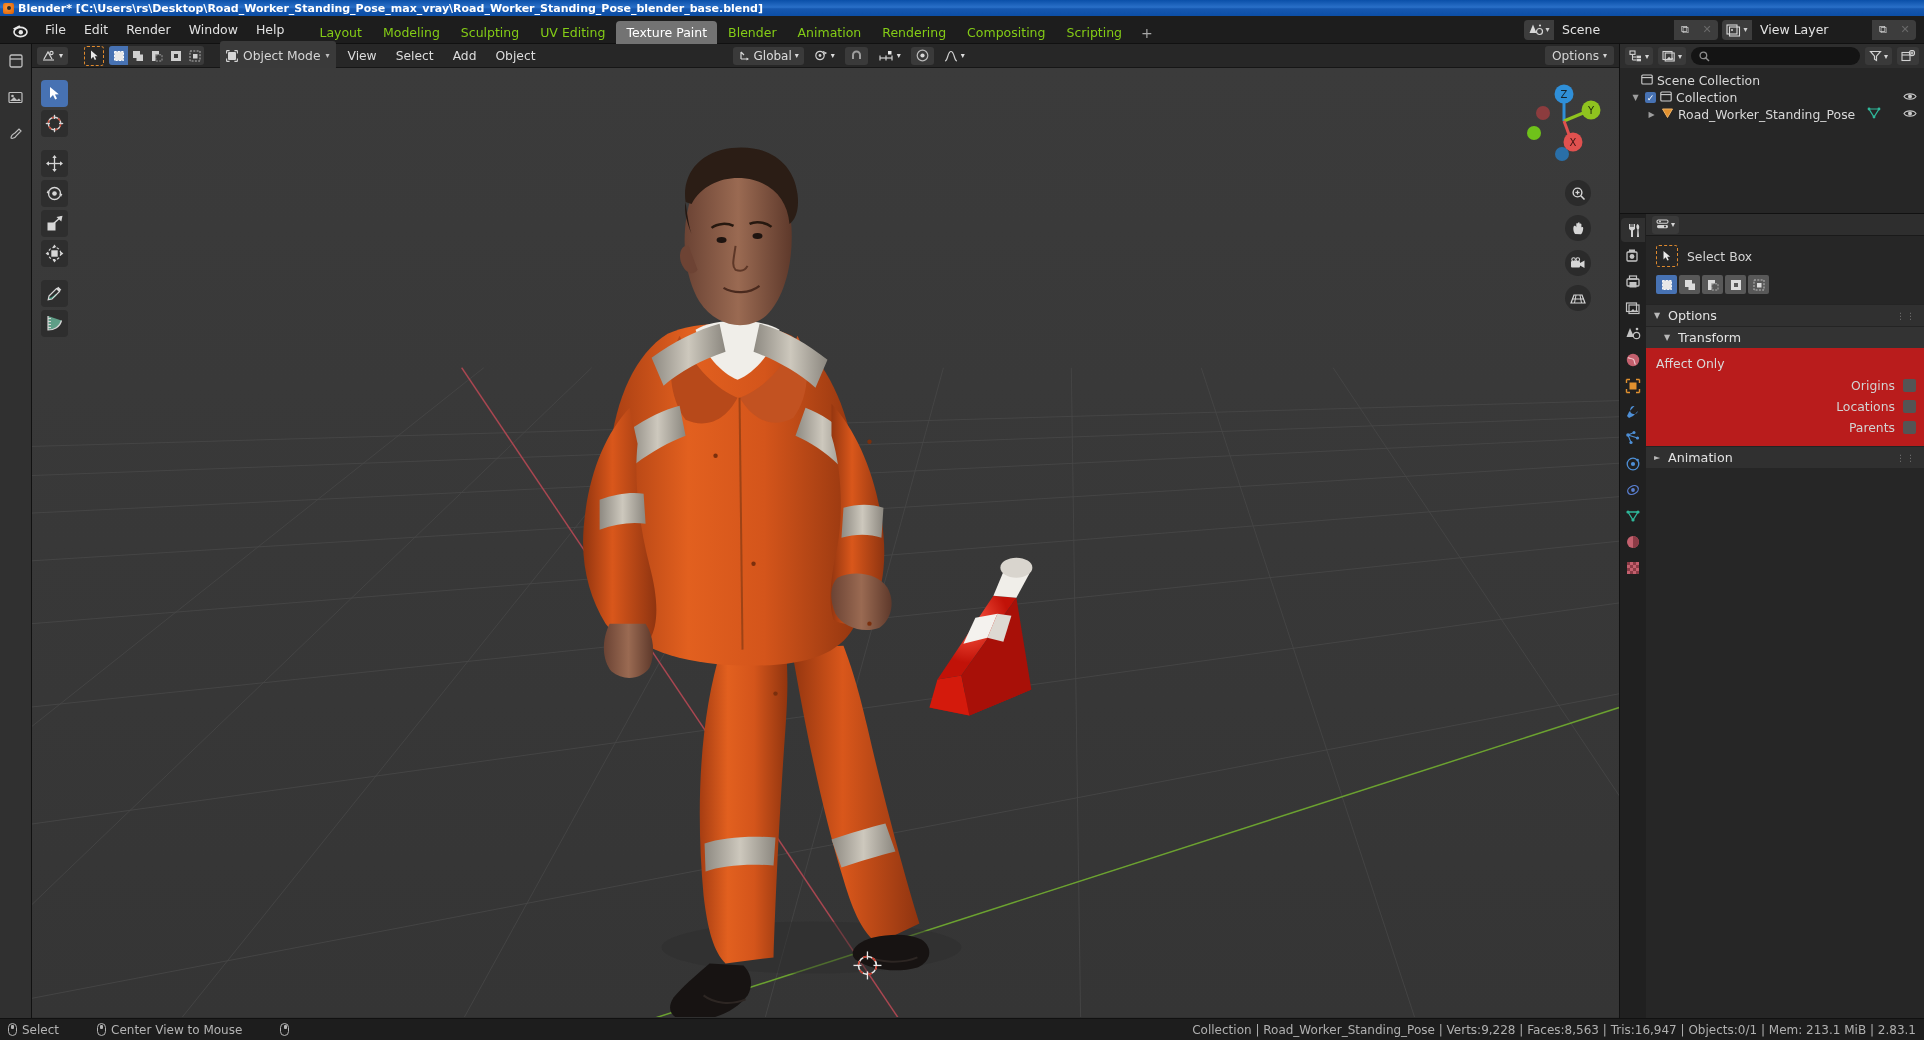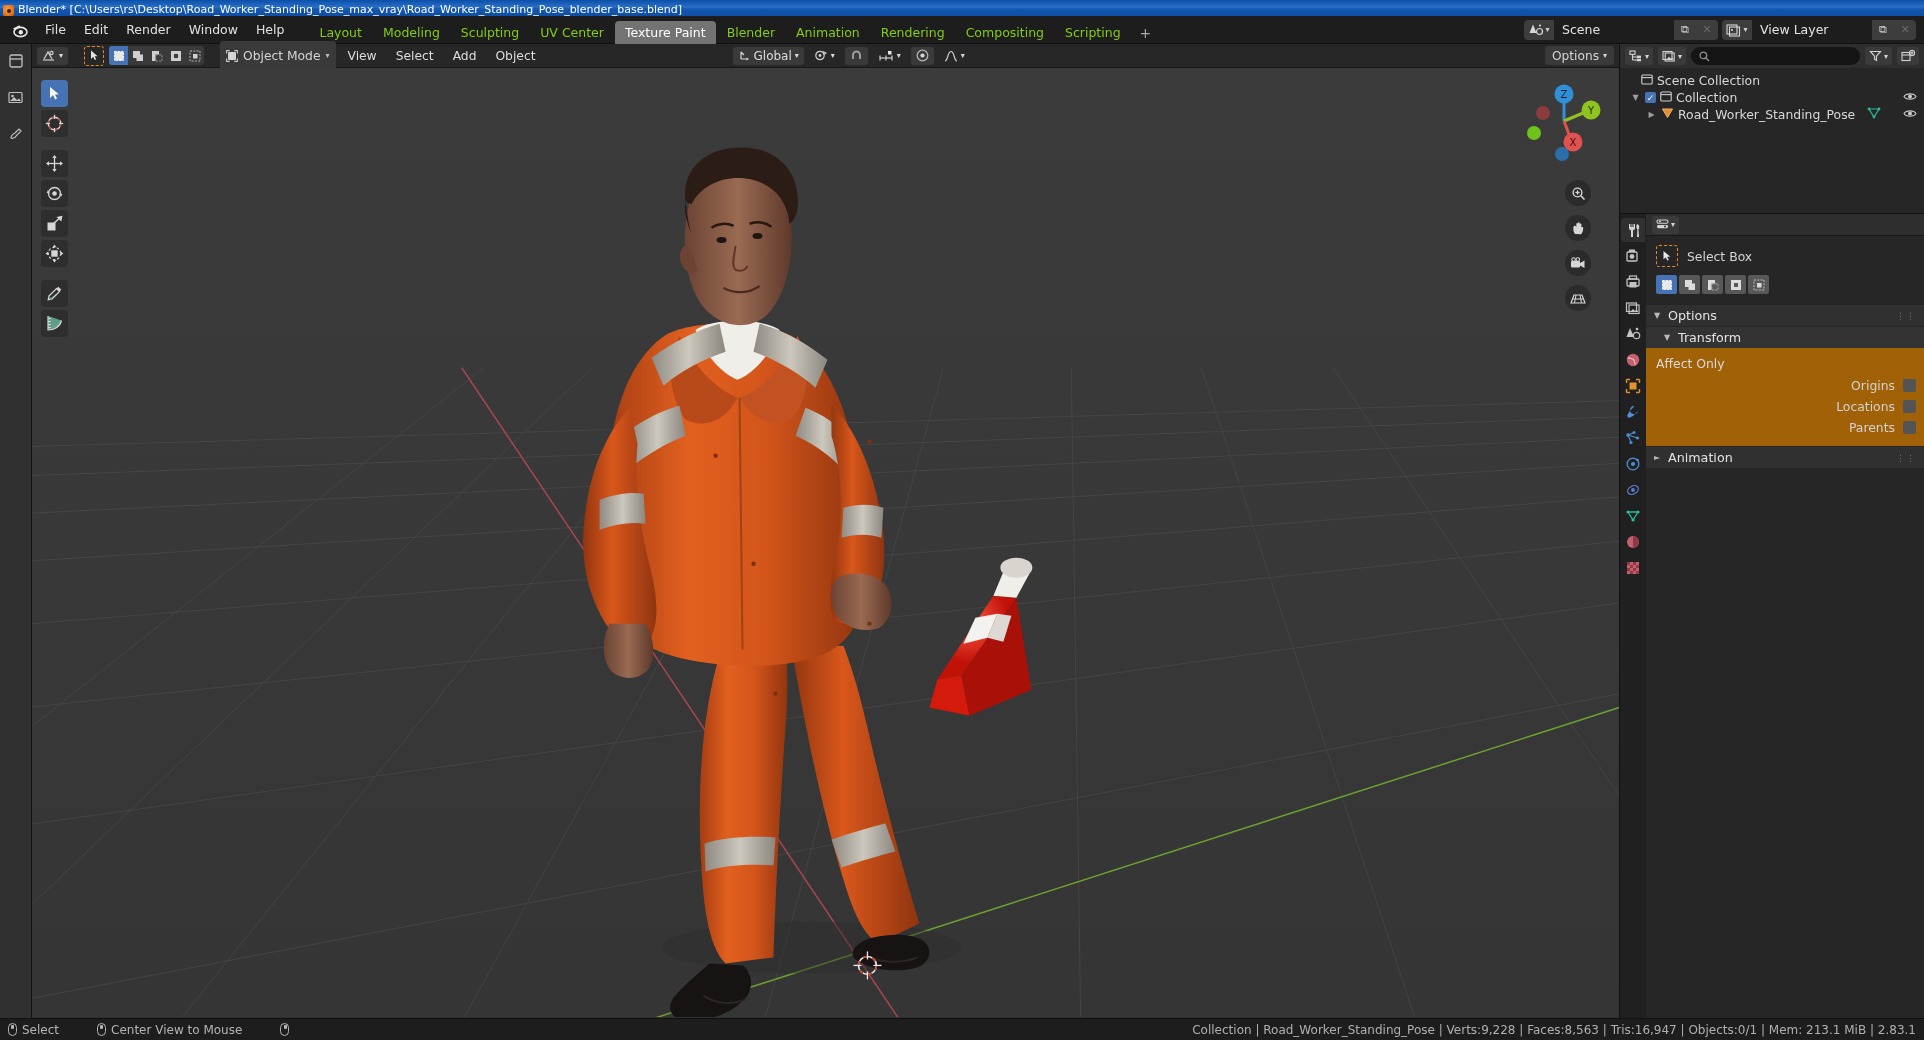--- a/index.html
+++ b/index.html
@@ -3,22 +3,22 @@
 <meta charset="utf-8">
 <style>
   * { box-sizing: border-box; margin:0; padding:0; }
   html,body { width:1924px; height:1040px; overflow:hidden;
     background:#1d1d1d; font-family:"DejaVu Sans", sans-serif; }
   body { font-size:13px; color:#d5d5d5; -webkit-font-smoothing:antialiased; }
 
   
   #titlebar { height:16px; width:100%;
     background:linear-gradient(180deg,#0a4fa8 0%,#2a70c8 45%,#1658b0 55%,#0c4ea6 100%);
-    display:flex; align-items:flex-end; padding-left:3px; color:#fff;
-    font-size:11px; font-weight:normal; font-family:"DejaVu Sans", sans-serif;
+    display:flex; align-items:center; padding-left:3px; color:#fff;
+    font-size:11px; font-weight:bold; font-family:"DejaVu Sans", sans-serif;
     white-space:nowrap; overflow:hidden; }
   #titlebar .ticon { width:11px; height:11px; border-radius:2px;
     background:radial-gradient(circle at 40% 40%,#ff9b3a,#d95b00);
     margin-right:4px; flex:0 0 auto; position:relative; }
   #titlebar .ticon::after{content:"";position:absolute;width:4px;height:4px;
     left:3.5px;top:3.5px;border-radius:50%;background:#2b2b2b;}
 
   
   #topbar { height:28px; background:#1d1d1d; display:flex; align-items:center;
     border-bottom:1px solid #111; padding-left:6px; }
@@ -134,21 +134,21 @@
   .panel-h{display:flex;align-items:center;gap:6px;height:22px;padding:0 8px;
     background:#303030;border-top:1px solid #242424;font-size:12.7px;color:#e2e2e2;}
   .panel-h.sub{background:#333333;padding-left:18px;}
   .panel-h .dots{margin-left:auto;color:#6c6c6c;font-size:9px;letter-spacing:1px;}
   .tri{font-size:8px;color:#b9b9b9;width:8px;}
   .affect-lbl{padding:8px 0 4px 10px;color:#d9d9d9;}
   .chk-row{display:flex;align-items:center;justify-content:flex-end;
     gap:8px;padding:3px 8px;}
   .chk-row span{color:#d2d2d2;}
   .chk-box{width:13px;height:13px;background:#545454;border-radius:2px;}
-  .panel-body{padding-bottom:8px;background:#a16207;}
+  .panel-body{padding-bottom:8px;background:#b91c1c;}
 
   
   #statusbar{height:22px;background:#1d1d1d;border-top:1px solid #111;
     display:flex;align-items:center;padding:0 8px;font-size:12px;color:#b4b4b4;}
   .sb-item{display:flex;align-items:center;gap:5px;margin-right:38px;}
   .mouse{width:9px;height:13px;border:1.4px solid #b4b4b4;border-radius:4.5px;
     position:relative;flex:0 0 auto;}
   .mouse i{position:absolute;width:3px;height:4px;background:#b4b4b4;
     left:1.6px;top:1px;border-radius:1px;display:block;}
   .mouse.rt i{left:auto;right:1.6px;}
@@ -176,21 +176,21 @@
     <div class="menu-item">Edit</div>
     <div class="menu-item">Render</div>
     <div class="menu-item">Window</div>
     <div class="menu-item">Help</div>
   </div>
   <div id="wsgap"></div>
   <div style="display:flex;align-items:flex-end;height:28px;padding-top:6px;">
     <div class="ws-tab">Layout</div>
     <div class="ws-tab">Modeling</div>
     <div class="ws-tab">Sculpting</div>
-    <div class="ws-tab">UV Center</div>
+    <div class="ws-tab">UV Editing</div>
     <div class="ws-tab active">Texture Paint</div>
     <div class="ws-tab">Blender</div>
     <div class="ws-tab">Animation</div>
     <div class="ws-tab">Rendering</div>
     <div class="ws-tab">Compositing</div>
     <div class="ws-tab">Scripting</div>
     <div class="ws-add">+</div>
   </div>
 
   <div id="topbar-right">

